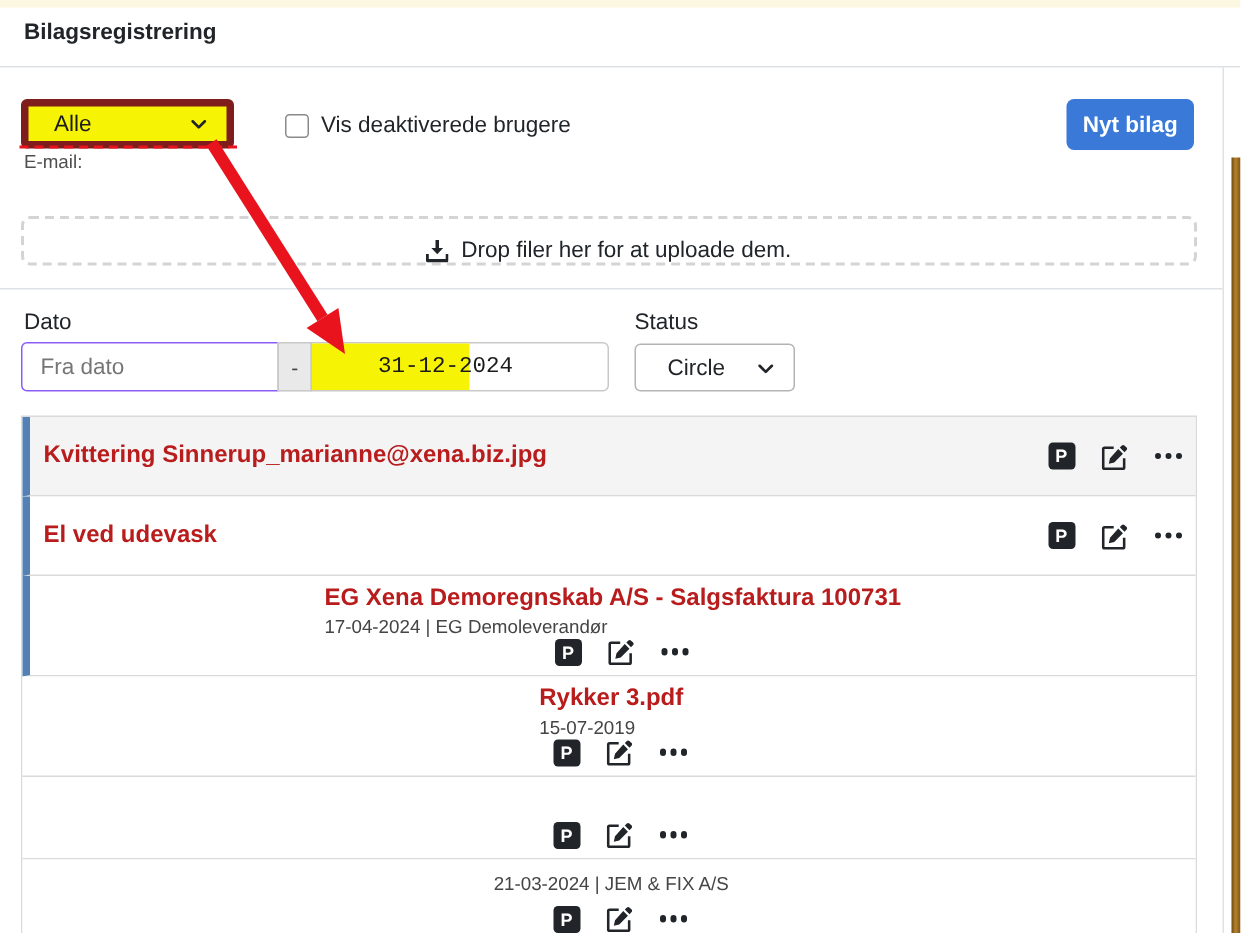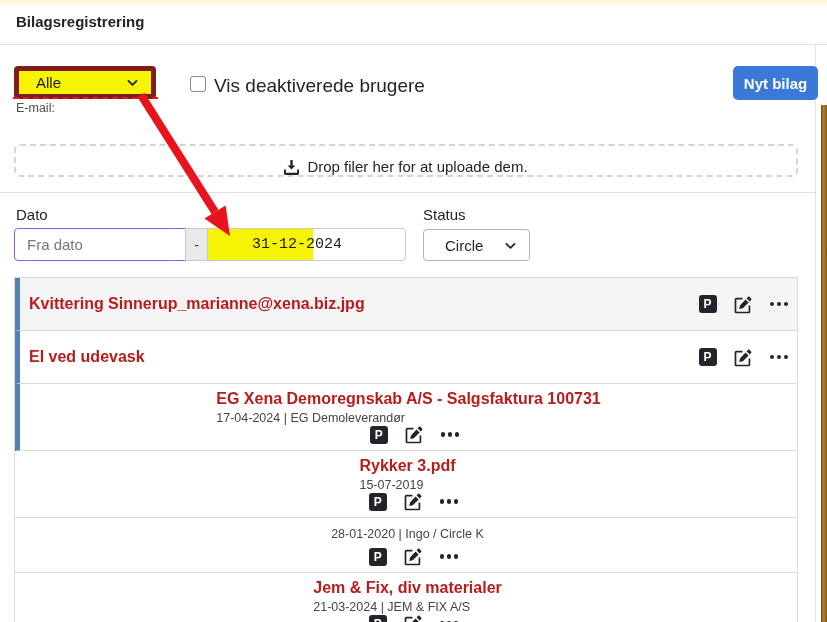--- a/index.html
+++ b/index.html
@@ -26,23 +26,23 @@
 
   
   .user-filter{left:14px;top:66px;width:142px;height:33px;background:var(--highlight-yellow);
     border:5px solid #7f1d1d;border-radius:4px;display:flex;align-items:center;
     padding:0 12px 0 17px;cursor:pointer;}
   .user-filter .sel-text{font-size:15px;color:#1b1b1b;flex:1;}
   .red-dash-underline{left:13px;top:97px;width:145px;height:0;border-bottom:2px dashed var(--annotation-red);}
   .email-label{left:16px;top:101px;font-size:12.5px;color:#4f4f4f;}
 
   .checkbox{left:190px;top:76px;width:16px;height:16px;border:1px solid #8a8a8a;border-radius:3px;background:#fff;cursor:pointer;}
-  .checkbox-label{left:214px;top:75px;font-size:19px;color:#212529;}
-
-  .new-btn{left:733px;top:66px;width:85px;height:34px;background:var(--accent-blue);
+  .checkbox-label{left:214px;top:75px;font-size:15px;color:#212529;}
+
+  .new-btn{left:711px;top:66px;width:85px;height:34px;background:var(--accent-blue);
     color:#fff;font-size:15px;font-weight:bold;border:none;border-radius:5px;
     display:flex;align-items:center;justify-content:center;cursor:pointer;
     font-family:inherit;}
 
   .dropzone{left:14px;top:144px;width:784px;height:33px;border:2px dashed #d4d4d4;border-radius:6px;
     display:flex;align-items:flex-end;justify-content:center;gap:8px;font-size:15px;color:#212529;cursor:pointer;}
 
   .section-divider{left:0;top:192px;width:815px;height:1px;background:#dee2e6;}
 
   
@@ -226,21 +226,20 @@
       <div class="dots">
           <i></i>
           <i></i>
           <i></i>
         </div>
     </div>
   </div>
 
   <div class="row row--two">
     <div class="row-text">
-      <div class="row-subtitle">28-01-2020 | Ingo / Circle K</div>
     </div>
     <div class="row-actions">
       <div class="p-badge">P</div>
       <button class="icon-btn">
         <span style="display:flex;">
           <svg width="19" height="19" viewBox="0 0 512 512">
             <path d="M416 284v164a24 24 0 0 1-24 24H64a24 24 0 0 1-24-24V120a24 24 0 0 1 24-24h164" fill="none" stroke="#212529" stroke-width="46"></path>
             <path fill="#212529" d="M310 118l84 84-156 156-98 22 22-98zM338 90l38-38c12-12 32-12 44 0l40 40c12 12 12 32 0 44l-38 38z"></path>
           </svg>
         </span>
@@ -248,21 +247,20 @@
       <div class="dots">
           <i></i>
           <i></i>
           <i></i>
         </div>
     </div>
   </div>
 
   <div class="row row--two">
     <div class="row-text">
-      <div class="row-title">Jem &amp; Fix, div materialer</div>
       <div class="row-subtitle">21-03-2024 | JEM &amp; FIX A/S</div>
     </div>
     <div class="row-actions">
       <div class="p-badge">P</div>
       <button class="icon-btn">
         <span style="display:flex;">
           <svg width="19" height="19" viewBox="0 0 512 512">
             <path d="M416 284v164a24 24 0 0 1-24 24H64a24 24 0 0 1-24-24V120a24 24 0 0 1 24-24h164" fill="none" stroke="#212529" stroke-width="46"></path>
             <path fill="#212529" d="M310 118l84 84-156 156-98 22 22-98zM338 90l38-38c12-12 32-12 44 0l40 40c12 12 12 32 0 44l-38 38z"></path>
           </svg>

